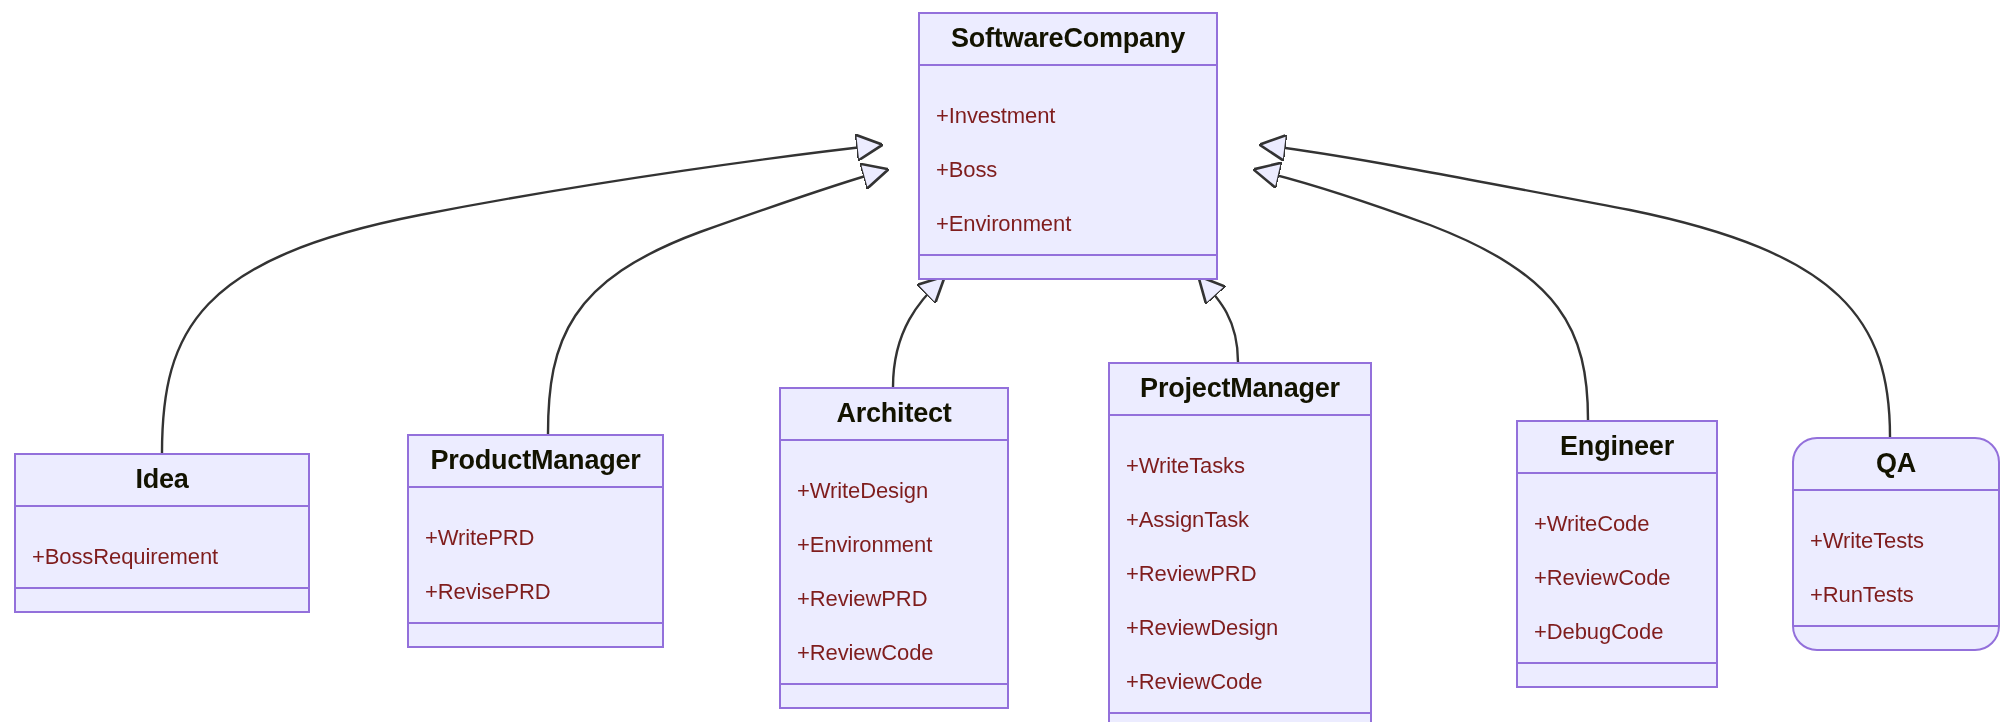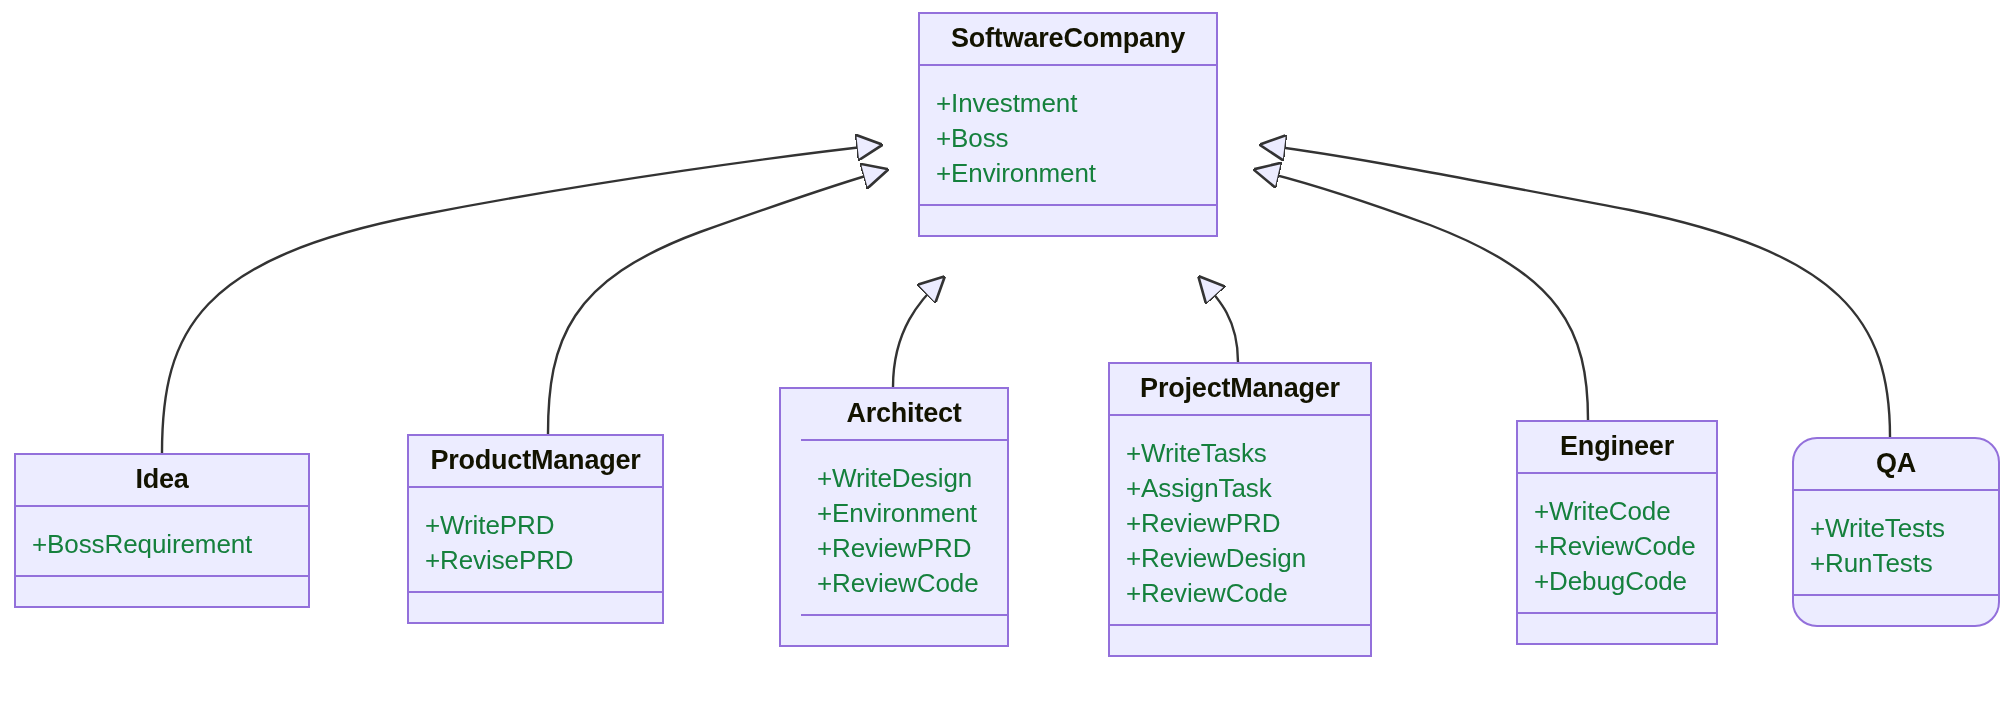--- a/index.html
+++ b/index.html
@@ -29,43 +29,43 @@
     z-index: 1;
   }
   .uml-class {
     position: absolute;
     z-index: 2;
     box-sizing: border-box;
     background: #ECECFF;
     border: 2px solid #9370DB;
     display: flex;
     flex-direction: column;
-    gap: 7px;
   }
   .class-title {
     font-weight: bold;
     font-size: 27px;
     color: #131300;
     text-align: center;
     padding: 9px 14px 10px 14px;
     border-bottom: 2px solid #9370DB;
     white-space: nowrap;
     letter-spacing: -0.2px;
   }
   .class-attrs {
     padding: 13px 14px 13px 16px;
     border-bottom: 2px solid #9370DB;
     flex: 1 1 auto;
   }
   .attr-line {
-    font-size: 26px;
-    color: #15803d;
+    font-size: 22px;
+    color: #7f1d1d;
     line-height: 35px;
     white-space: nowrap;
     letter-spacing: -0.1px;
+    margin-top: 19px;
   }
   .class-methods {
     height: 22px;
     flex: 0 0 auto;
   }
 </style>
 </head>
 <body>
 
 <div id="diagram-root">
@@ -110,21 +110,21 @@
 
   <div class="uml-class" style="left:407px; top:434px; width:257px;">
     <div class="class-title">ProductManager</div>
     <div class="class-attrs">
       <div class="attr-line">+WritePRD</div>
       <div class="attr-line">+RevisePRD</div>
     </div>
     <div class="class-methods"></div>
   </div>
 
-  <div class="uml-class" style="left:779px; top:387px; width:230px;padding-left:20px;">
+  <div class="uml-class" style="left:779px; top:387px; width:230px;">
     <div class="class-title">Architect</div>
     <div class="class-attrs">
       <div class="attr-line">+WriteDesign</div>
       <div class="attr-line">+Environment</div>
       <div class="attr-line">+ReviewPRD</div>
       <div class="attr-line">+ReviewCode</div>
     </div>
     <div class="class-methods"></div>
   </div>
 

